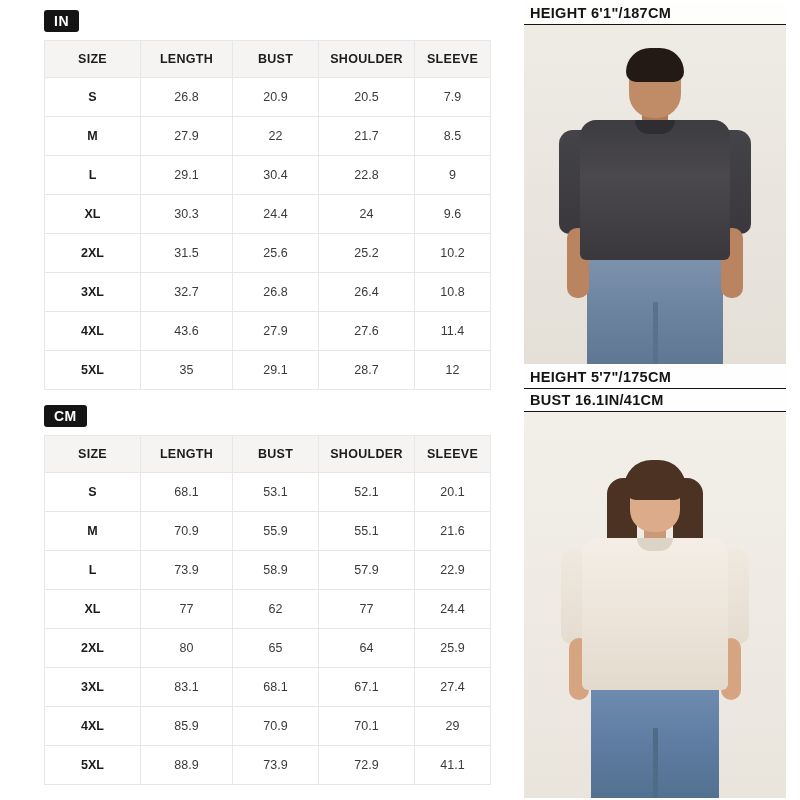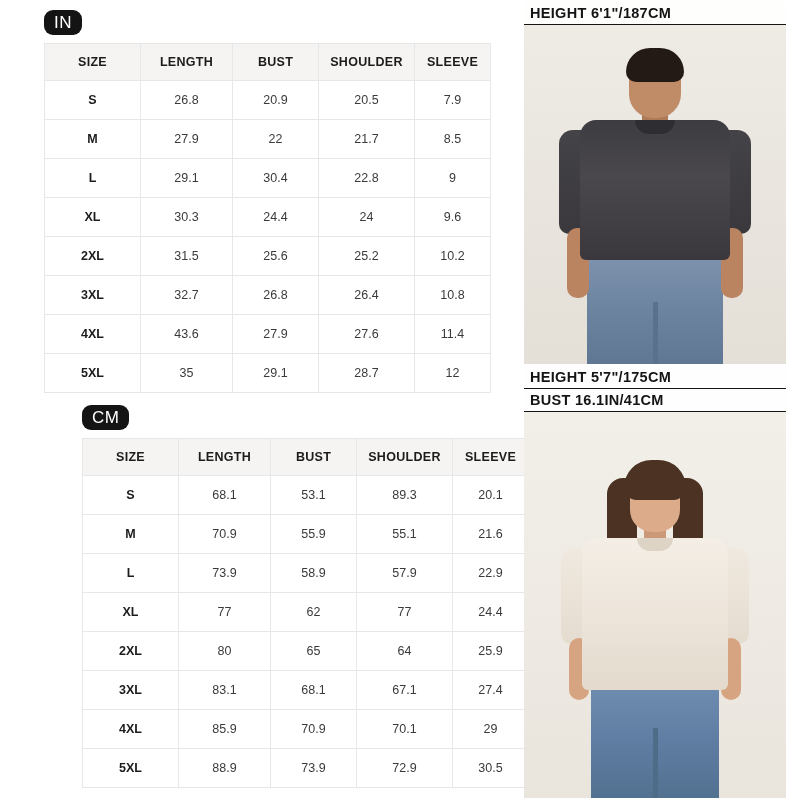--- a/index.html
+++ b/index.html
@@ -25,35 +25,35 @@
     left: 0;
     top: 0;
     width: 500px;
     height: 800px;
   }
 
   .unit-badge {
     display: inline-block;
     background: #141414;
     color: #ffffff;
-    font-size: 17px;
-    font-weight: normal;
+    font-size: 14px;
+    font-weight: bold;
     letter-spacing: 0.5px;
     padding: 4px 10px 4px 10px;
-    border-radius: 9px;
+    border-radius: 3px;
     line-height: 1;
   }
 
   .table-block {
     position: absolute;
     left: 44px;
     width: 446px;
   }
   #block-in { top: 10px; }
-  #block-cm { top: 405px; margin-left: 38px; }
+  #block-cm { top: 405px; }
 
   table.size-table {
     border-collapse: collapse;
     width: 446px;
     margin-top: 8px;
     background: #ffffff;
     table-layout: fixed;
   }
   table.size-table th,
   table.size-table td {
@@ -457,21 +457,21 @@
             <th>BUST</th>
             <th>SHOULDER</th>
             <th>SLEEVE</th>
           </tr>
         </thead>
         <tbody>
           <tr>
             <td class="size-col">S</td>
             <td>68.1</td>
             <td>53.1</td>
-            <td>89.3</td>
+            <td>52.1</td>
             <td>20.1</td>
           </tr>
           <tr>
             <td class="size-col">M</td>
             <td>70.9</td>
             <td>55.9</td>
             <td>55.1</td>
             <td>21.6</td>
           </tr>
           <tr>
@@ -507,21 +507,21 @@
             <td>85.9</td>
             <td>70.9</td>
             <td>70.1</td>
             <td>29</td>
           </tr>
           <tr>
             <td class="size-col">5XL</td>
             <td>88.9</td>
             <td>73.9</td>
             <td>72.9</td>
-            <td>30.5</td>
+            <td>41.1</td>
           </tr>
         </tbody>
       </table>
     </div>
   </div>
 
   <div class="photos-col">
 
     <div class="photo-card" id="photo-male">
       <div class="scene">

